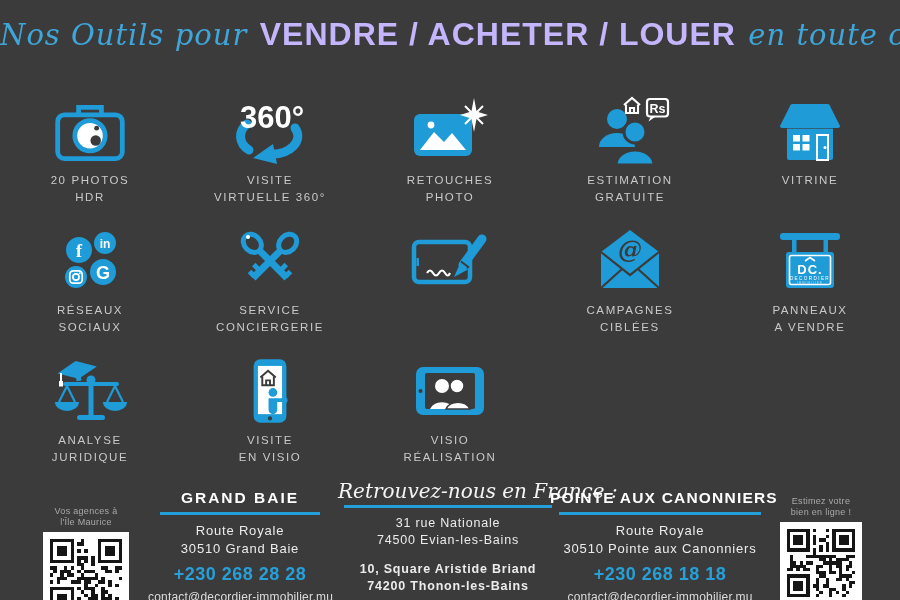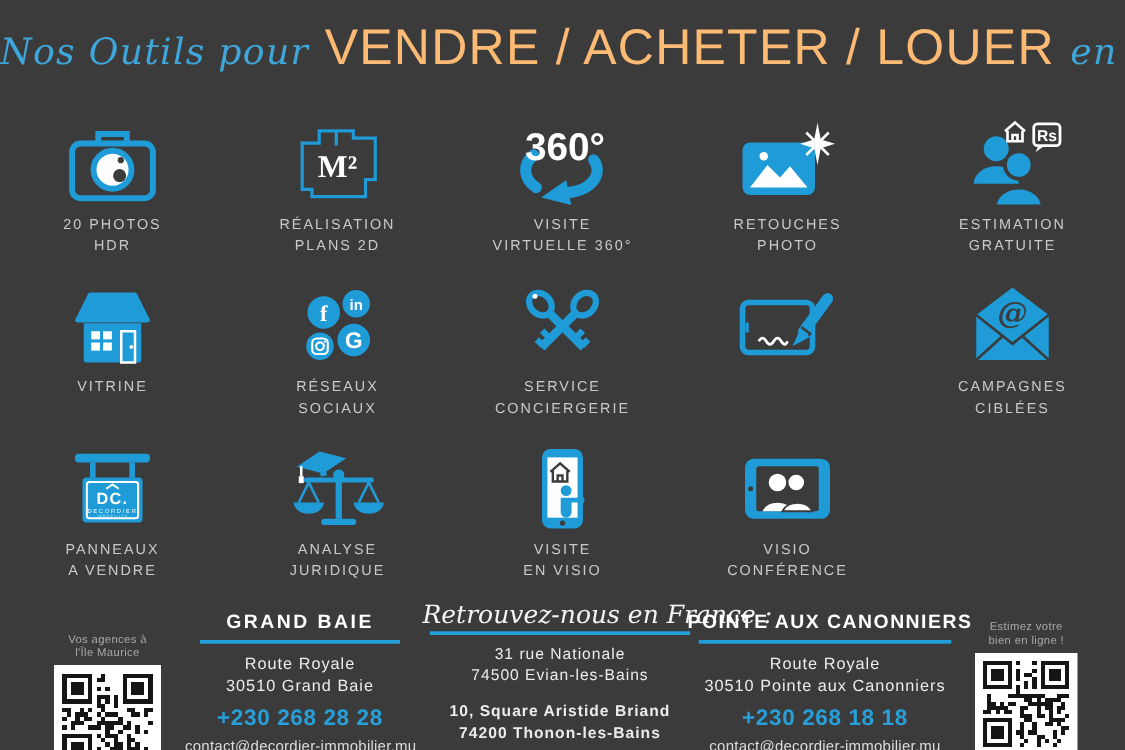--- a/index.html
+++ b/index.html
@@ -6,21 +6,21 @@
   body{
     width:900px;height:600px;overflow:hidden;position:relative;
     background:#3b3b3b;
     font-family:"Liberation Sans", sans-serif;
     -webkit-font-smoothing:antialiased;
   }
   
   .header{position:absolute;top:16px;left:0;width:900px;text-align:center;white-space:nowrap;}
   .script{font-family:"DejaVu Serif", serif;font-style:italic;color:#3fa6da;}
   .header .script{font-size:29px;letter-spacing:1px;}
-  .header .main{font-size:40px;font-weight:normal;color:#fdba74;letter-spacing:1px;padding:0 8px;}
+  .header .main{font-size:32px;font-weight:bold;color:#c4b5fd;letter-spacing:1px;padding:0 8px;}
   
   .grid{position:absolute;top:86px;left:0;width:900px;display:grid;
         grid-template-columns:repeat(5,180px);grid-template-rows:130px 130px 130px;}
   .tool{display:flex;flex-direction:column;align-items:center;padding-top:8px;box-sizing:border-box;}
   .icon-box{height:74px;display:flex;align-items:center;justify-content:center;color:#1f9bd7;}
   .tool-label{margin-top:4px;text-align:center;font-size:11.5px;letter-spacing:1.6px;
               color:#c9c9c9;line-height:1.5;white-space:nowrap;}
   
   .qr-block{position:absolute;text-align:center;}
   .qr-block.left{left:28px;top:506px;width:116px;}
@@ -64,33 +64,20 @@
         <circle cx="46" cy="43" r="5.5" fill="#3b3b3b"></circle>
         <circle cx="47" cy="30" r="2.6" fill="#3b3b3b"></circle>
       </svg>
     </div>
     <div class="tool-label">
       <div>20 PHOTOS</div>
       <div>HDR</div>
     </div>
   </div>
 
-  <div class="tool">
-    <div class="icon-box">
-      <svg width="76" height="62" viewBox="0 0 78 62">
-        <path d="M10 14 L10 52 L18 52 L18 58 L62 58 L62 44 L70 44 L70 10 L52 10 L52 4 L24 4 L24 14 Z" fill="none" stroke="currentColor" stroke-width="2.6"></path>
-        <path d="M38 4 V16" fill="none" stroke="currentColor" stroke-width="2.6"></path>
-        <text x="39" y="42" font-size="26" font-weight="bold" fill="#fff" text-anchor="middle" font-family="Liberation Serif, serif">M²</text>
-      </svg>
-    </div>
-    <div class="tool-label">
-      <div>RÉALISATION</div>
-      <div>PLANS 2D</div>
-    </div>
-  </div>
 
   <div class="tool">
     <div class="icon-box">
       <svg width="86" height="70" viewBox="0 0 86 70">
         <path d="M20 28 a24 18 0 0 0 2 26" fill="none" stroke="currentColor" stroke-width="9" stroke-linecap="round"></path>
         <path d="M68 32 a26 18 0 0 1 -26 26" fill="none" stroke="currentColor" stroke-width="9" stroke-linecap="round"></path>
         <path d="M46 48 L26 62 L50 68 Z" fill="currentColor"></path>
         <text x="45" y="32" font-size="31" font-weight="bold" fill="#fff" text-anchor="middle" font-family="Liberation Sans, sans-serif">360°</text>
       </svg>
     </div>
@@ -313,21 +300,21 @@
         <rect x="13" y="12" width="50" height="36" rx="2" fill="#3b3b3b"></rect>
         <circle cx="8.5" cy="30" r="2" fill="#3b3b3b"></circle>
         <circle cx="30" cy="25" r="7" fill="#fff"></circle>
         <path d="M18 48 a13 11 0 0 1 24 0 Z" fill="#fff"></path>
         <circle cx="45" cy="25" r="7" fill="#fff" stroke="#3b3b3b" stroke-width="1.5"></circle>
         <path d="M34 48 a13 11 0 0 1 24 0 Z" fill="#fff" stroke="#3b3b3b" stroke-width="1.5"></path>
       </svg>
     </div>
     <div class="tool-label">
       <div>VISIO</div>
-      <div>CONFÉRENCE</div>
+      <div>RÉALISATION</div>
     </div>
   </div>
 
 </div>
 
 <div class="qr-block left">
   <div class="qr-caption">
     <div>Vos agences à</div>
     <div>l'Île Maurice</div>
   </div>

